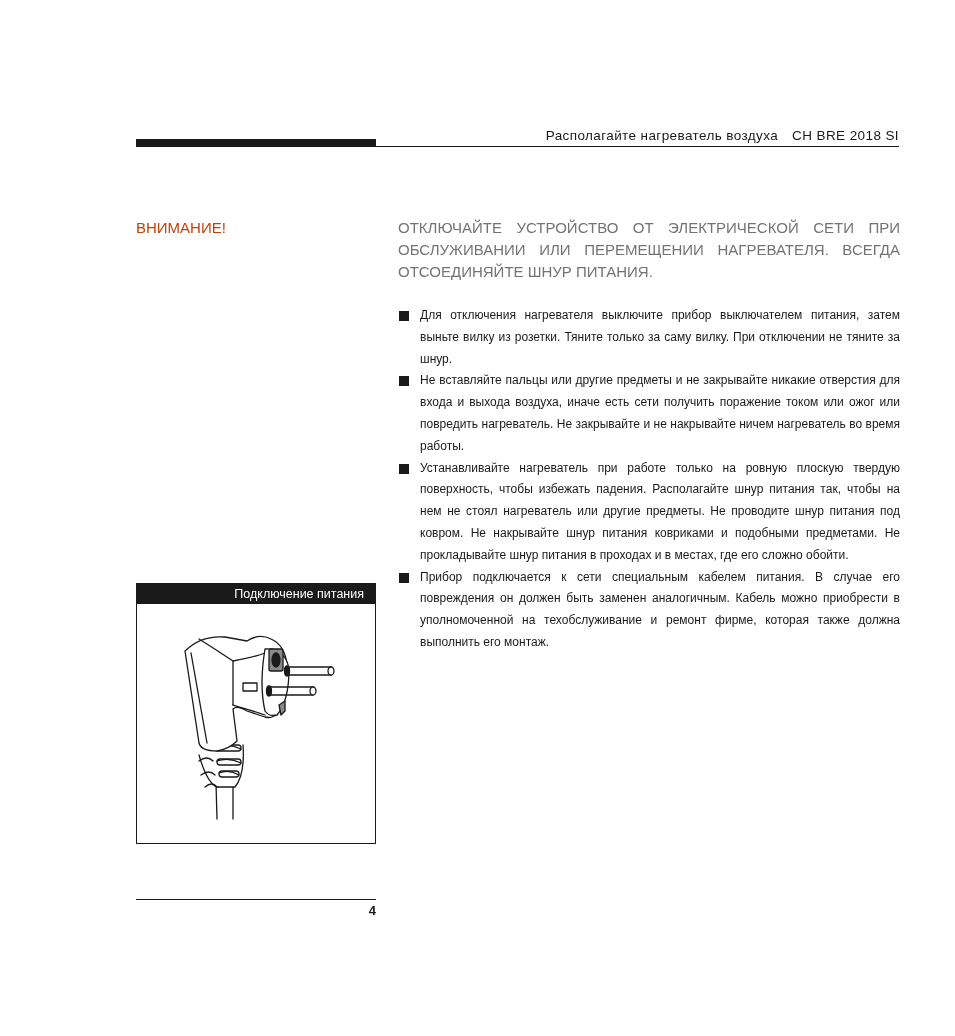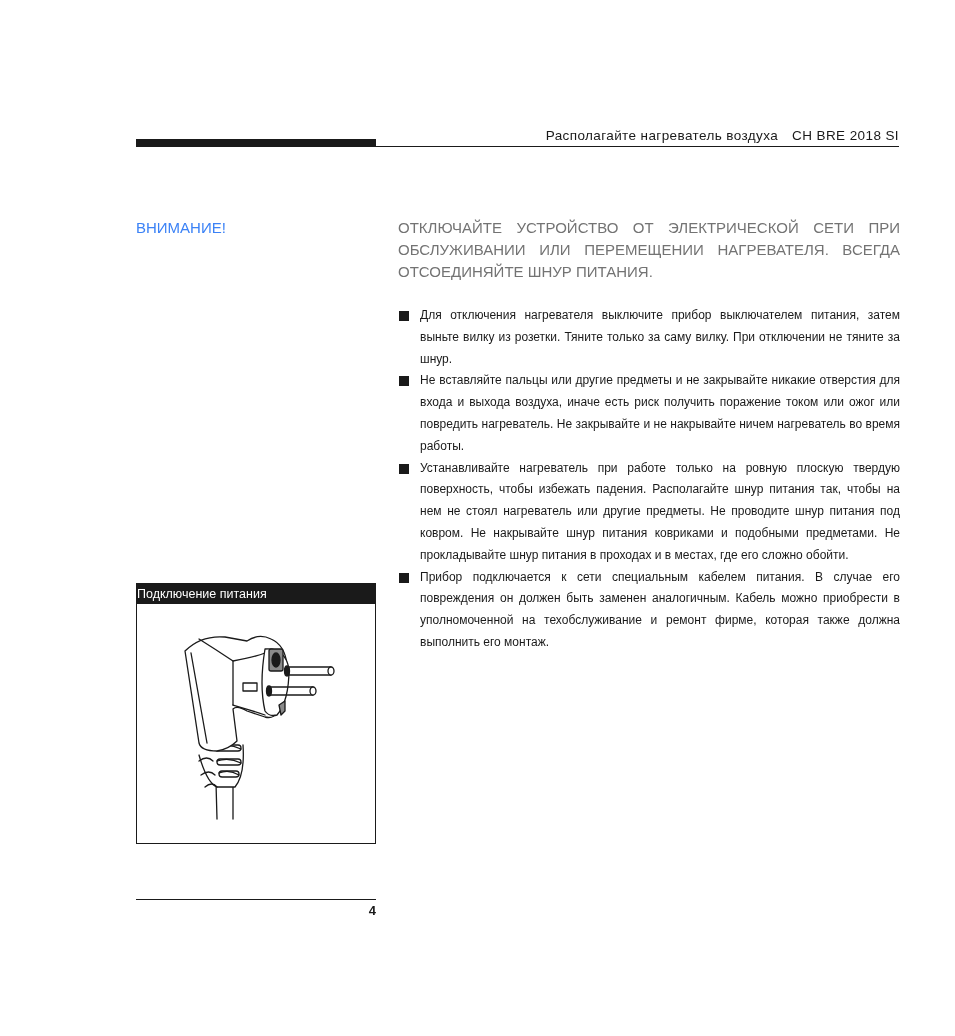--- a/index.html
+++ b/index.html
@@ -41,21 +41,21 @@
       white-space: nowrap;
     }
     .header-title .model {
       margin-left: 14px;
     }
     .warning-label {
       position: absolute;
       left: 136px;
       top: 219px;
       font-size: 15px;
-      color: #3b82f6;
+      color: #c2410c;
     }
     .warning-caps {
       position: absolute;
       left: 398px;
       top: 217px;
       width: 502px;
       font-size: 15px;
       line-height: 22px;
       text-align: justify;
       color: #737373;
@@ -93,22 +93,22 @@
       height: 259px;
       border: 1px solid #1a1a1a;
       box-sizing: content-box;
     }
     .figure-caption {
       height: 20px;
       background: #1a1a1a;
       color: #ffffff;
       font-size: 12.5px;
       line-height: 20px;
-      text-align: left;
-      padding-right: 4px;
+      text-align: right;
+      padding-right: 11px;
     }
     .figure-art {
       position: absolute;
       left: 0;
       top: 21px;
       width: 238px;
       height: 238px;
     }
     .footer-line {
       position: absolute;
@@ -136,21 +136,21 @@
 <div class="header-line"></div>
 <div class="header-title">
   <span>Располагайте нагреватель воздуха</span><span class="model">CH BRE 2018 SI</span>
 </div>
 
 <div class="warning-label">ВНИМАНИЕ!</div>
 <div class="warning-caps">ОТКЛЮЧАЙТЕ УСТРОЙСТВО ОТ ЭЛЕКТРИЧЕСКОЙ СЕТИ ПРИ ОБСЛУЖИВАНИИ ИЛИ ПЕРЕМЕЩЕНИИ НАГРЕВАТЕЛЯ. ВСЕГДА ОТСОЕДИНЯЙТЕ ШНУР ПИТАНИЯ.</div>
 
 <ul class="bullets">
   <li><span class="sq"></span><span>Для отключения нагревателя выключите прибор выключателем питания, затем выньте вилку из розетки. Тяните только за саму вилку. При отключении не тяните за шнур.</span></li>
-  <li><span class="sq"></span><span>Не вставляйте пальцы или другие предметы и не закрывайте никакие отверстия для входа и выхода воздуха, иначе есть риск получить поражение током или ожог или повредить нагреватель. Не закрывайте и не накрывайте ничем нагреватель во время работы.</span></li>
+  <li><span class="sq"></span><span>Не вставляйте пальцы или другие предметы и не закрывайте никакие отверстия для входа и выхода воздуха, иначе есть сети получить поражение током или ожог или повредить нагреватель. Не закрывайте и не накрывайте ничем нагреватель во время работы.</span></li>
   <li><span class="sq"></span><span>Устанавливайте нагреватель при работе только на ровную плоскую твердую поверхность, чтобы избежать падения. Располагайте шнур питания так, чтобы на нем не стоял нагреватель или другие предметы. Не проводите шнур питания под ковром. Не накрывайте шнур питания ковриками и подобными предметами. Не прокладывайте шнур питания в проходах и в местах, где его сложно обойти.</span></li>
   <li><span class="sq"></span><span>Прибор подключается к сети специальным кабелем питания. В случае его повреждения он должен быть заменен аналогичным. Кабель можно приобрести в уполномоченной на техобслуживание и ремонт фирме, которая также должна выполнить его монтаж.</span></li>
 </ul>
 
 <div class="figure-box">
   <div class="figure-caption">Подключение питания</div>
   <svg class="figure-art" viewBox="0 0 238 238">
     <g fill="none" stroke="#1a1a1a" stroke-width="1.3" stroke-linejoin="round" stroke-linecap="round">
 
       <path d="M79 178 L80 214"></path>

